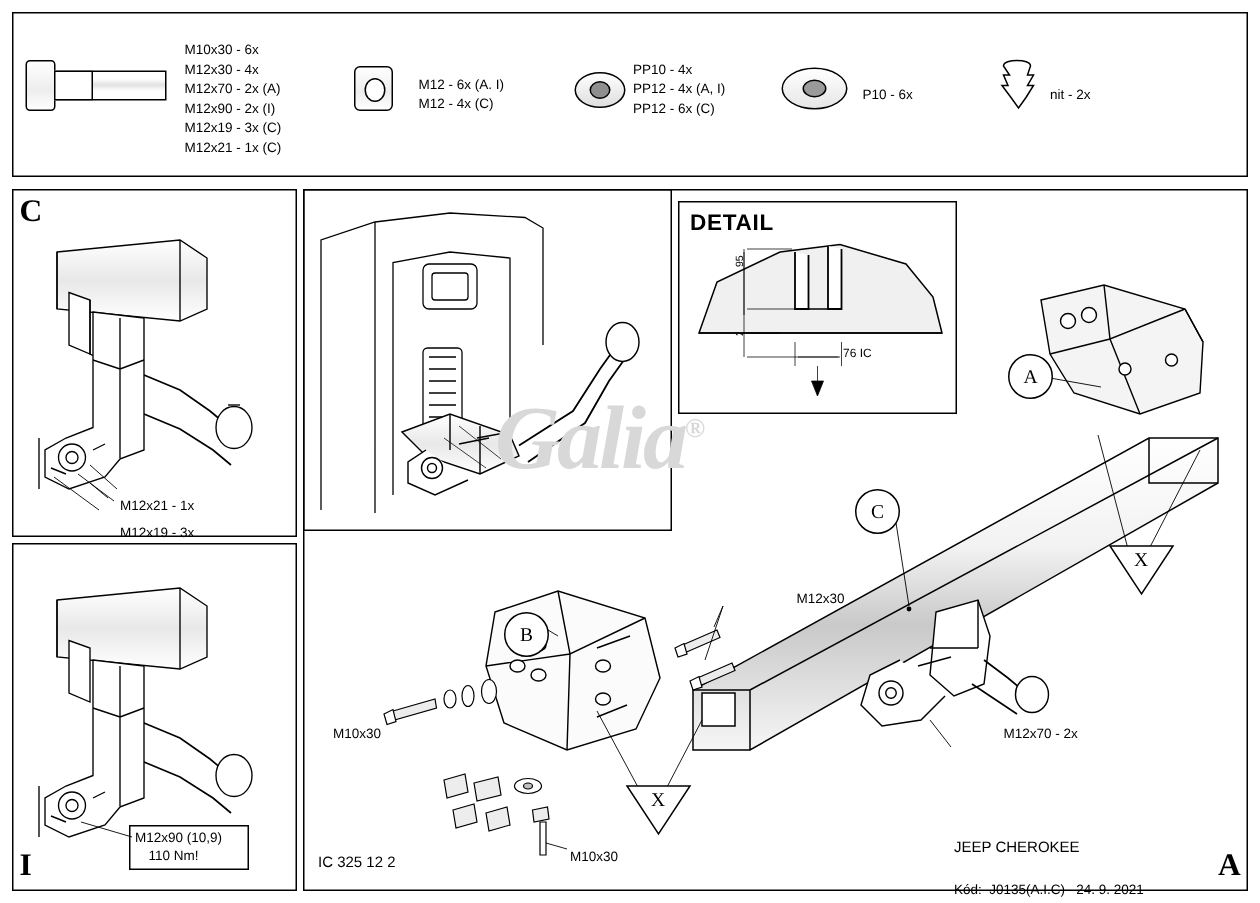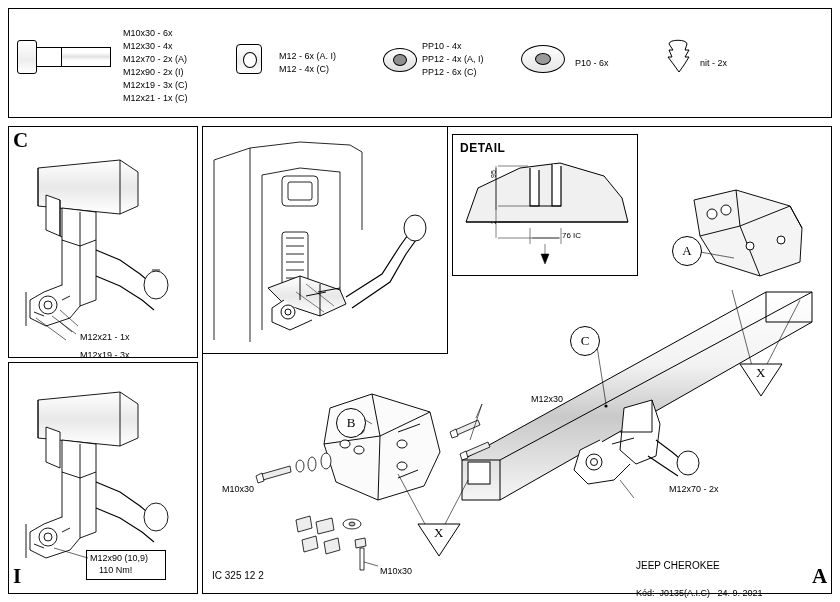--- a/index.html
+++ b/index.html
@@ -26,21 +26,21 @@
   .lbl {
     position: absolute;
     font-size: 9px;
     line-height: 11.5px;
     white-space: pre;
     color: #000;
   }
   .lbl.sm { font-size: 8px; line-height: 10px; }
   .lbl.xs { font-size: 7px; line-height: 9px; }
   .lbl.md { font-size: 10px; line-height: 12px; }
-  .lbl.lg { font-size: 12px; line-height: 13px; }
+  .lbl.lg { font-size: 15px; line-height: 13px; }
 
   
   #parts-box { left: 8px; top: 8px; width: 824px; height: 110px; }
 
   .bolt-body {
     position: absolute;
     border: 1px solid #000;
     background: linear-gradient(to bottom, #fff 0%, #fff 25%, #e2e2e2 48%, #fff 70%, #fff 100%);
     box-sizing: border-box;
   }
@@ -373,19 +373,20 @@
 
   <div class="lbl" style="left:484px; top:394px;padding-left:47px;">M12x30</div>
   <div class="lbl" style="left:222px; top:484px;">M10x30</div>
   <div class="lbl" style="left:380px; top:566px;">M10x30</div>
   <div class="lbl" style="left:626px; top:484px;padding-left:43px;">M12x70 - 2x</div>
 
   <div class="circle-letter" style="left:672px; top:236px; width:28px; height:28px; line-height:28px;">A</div>
   <div class="circle-letter" style="left:336px; top:408px; width:28px; height:28px; line-height:28px;">B</div>
   <div class="circle-letter" style="left:570px; top:326px; width:28px; height:28px; line-height:28px;">C</div>
 
+  <div class="wm"><span>Galia</span><span class="reg">®</span></div>
 
   <div class="lbl md" style="left:212px; top:570px;">IC 325 12 2</div>
   <div class="lbl md" style="left:636px; top:560px;">JEEP CHEROKEE</div>
   <div class="lbl" style="left:636px; top:588px;">Kód:  J0135(A.I.C)   24. 9. 2021</div>
   <div class="corner-letter" style="left:812px; top:564px;">A</div>
 
 </div>
 
 </body></html>

